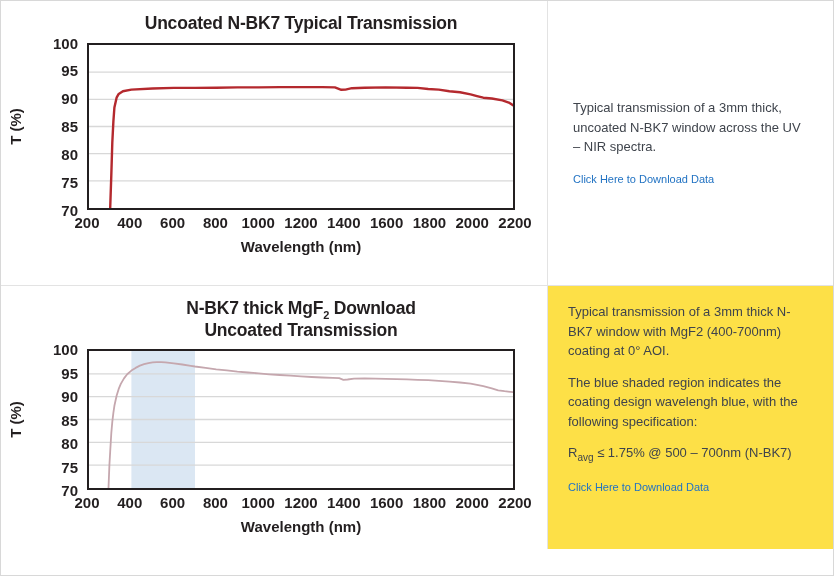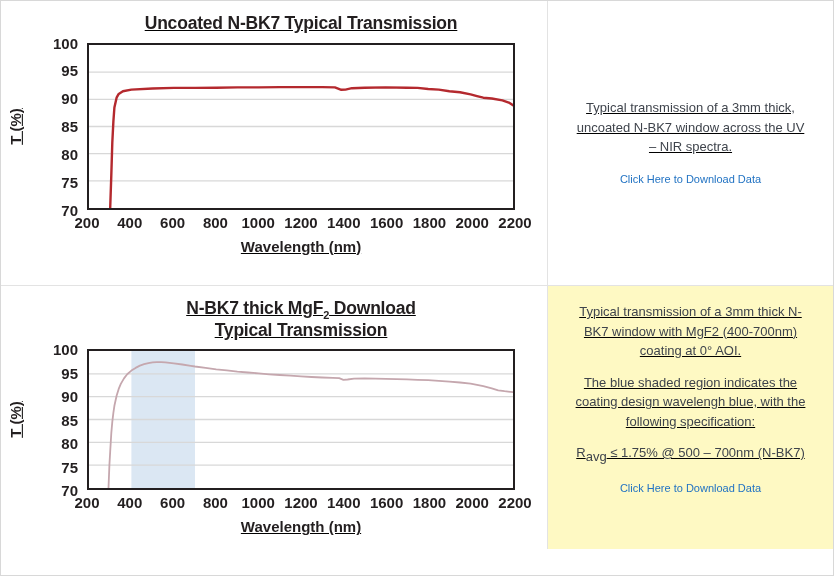--- a/index.html
+++ b/index.html
@@ -1,48 +1,48 @@
 <!DOCTYPE html>
 <html><head>
 <meta charset="utf-8">
 <style>
   * { box-sizing: border-box; margin: 0; padding: 0; }
   html,body { background:#fff; }
   body { font-family:"Liberation Sans", sans-serif; }
   .page { width:834px; height:576px; border:1px solid #d8d8d8; background:#fff; overflow:hidden; }
   .header-bar { height:22px; margin:4px 4px 0 4px; background:#9b9ea1; color:#fff;
     font-weight:bold; font-size:12.5px; line-height:22px; padding-left:9px; letter-spacing:.4px; }
-  .grid { display:grid; grid-template-columns:547px 1fr; grid-template-rows:285px 1fr; height:548px;text-decoration:underline; }
+  .grid { display:grid; grid-template-columns:547px 1fr; grid-template-rows:285px 1fr; height:548px; }
   .cell { position:relative; background:#fff; }
   .col-left { border-right:1px solid #e3e3e3; }
   .row-top { border-bottom:1px solid #e3e3e3; }
   .cell-tr { display:flex; align-items:center; justify-content:center; padding:0 25px; }
-  .cell-br { background:#fef9c3; padding:16px 20px 0 20px; }
+  .cell-br { background:#fde047; padding:16px 20px 0 20px; }
 
   
   .chart { display:grid; grid-template-columns:28px 58px 428px; padding-top:13px; color:#231f20; }
   .chart-title { grid-column:3; grid-row:1; text-align:center; font-weight:bold; font-size:17.5px;
     letter-spacing:-.2px; margin-bottom:9px; line-height:1.12; }
   .chart-title sub { font-size:11px; }
   .ylabel { grid-column:1; grid-row:2; display:flex; align-items:center; justify-content:center; }
   .ylabel span { transform:rotate(-90deg); white-space:nowrap; font-weight:bold; font-size:15px; }
   .yticks { grid-column:2; grid-row:2; position:relative; }
   .ytick { position:absolute; right:9px; transform:translateY(-50%); font-weight:bold; font-size:15px; }
   .plot { grid-column:3; grid-row:2; position:relative; border:2px solid #231f20; background:#fff; }
   .plot-0 { height:167px; }
   .plot-1 { height:141px; }
   .plot svg { display:block; }
   .xticks { grid-column:3; grid-row:3; position:relative; height:21px; margin-top:4px; }
   .xtick { position:absolute; transform:translateX(-50%); font-weight:bold; font-size:15px; white-space:nowrap; }
   .xlabel { grid-column:3; grid-row:4; text-align:center; font-weight:bold; font-size:15px; margin-top:3px; }
 
   
-  .panel { text-align:center; color:#3f444c; font-size:13px; line-height:1.5; }
+  .panel { color:#3f444c; font-size:13px; line-height:1.5; }
   .panel p { margin-bottom:12px; }
-  .panel sub { font-size:13px; }
+  .panel sub { font-size:10px; }
   .link { color:#2273c3; cursor:pointer; font-size:11px; display:inline-block; }
 </style>
 </head>
 <body>
 
 <div class="page">
 
 
   <div class="grid">
 
@@ -90,21 +90,21 @@
 
     <div class="cell row-top cell-tr">
       <div class="panel">
         <p>Typical transmission of a 3mm thick, uncoated N-BK7 window across the UV – NIR spectra.</p>
         <span class="link">Click Here to Download Data</span>
       </div>
     </div>
 
     <div class="cell col-left">
       <div class="chart">
-        <div class="chart-title"><span>N-BK7 thick MgF</span><sub>2</sub><span> Download</span><br><span>Typical Transmission</span></div>
+        <div class="chart-title"><span>N-BK7 thick MgF</span><sub>2</sub><span> Download</span><br><span>Uncoated Transmission</span></div>
         <div class="ylabel">
           <span>T (%)</span>
         </div>
         <div class="yticks">
             <span class="ytick" style="top: 0%;">100</span>
             <span class="ytick" style="top: 16.6667%;">95</span>
             <span class="ytick" style="top: 33.3333%;">90</span>
             <span class="ytick" style="top: 50%;">85</span>
             <span class="ytick" style="top: 66.6667%;">80</span>
             <span class="ytick" style="top: 83.3333%;">75</span>

